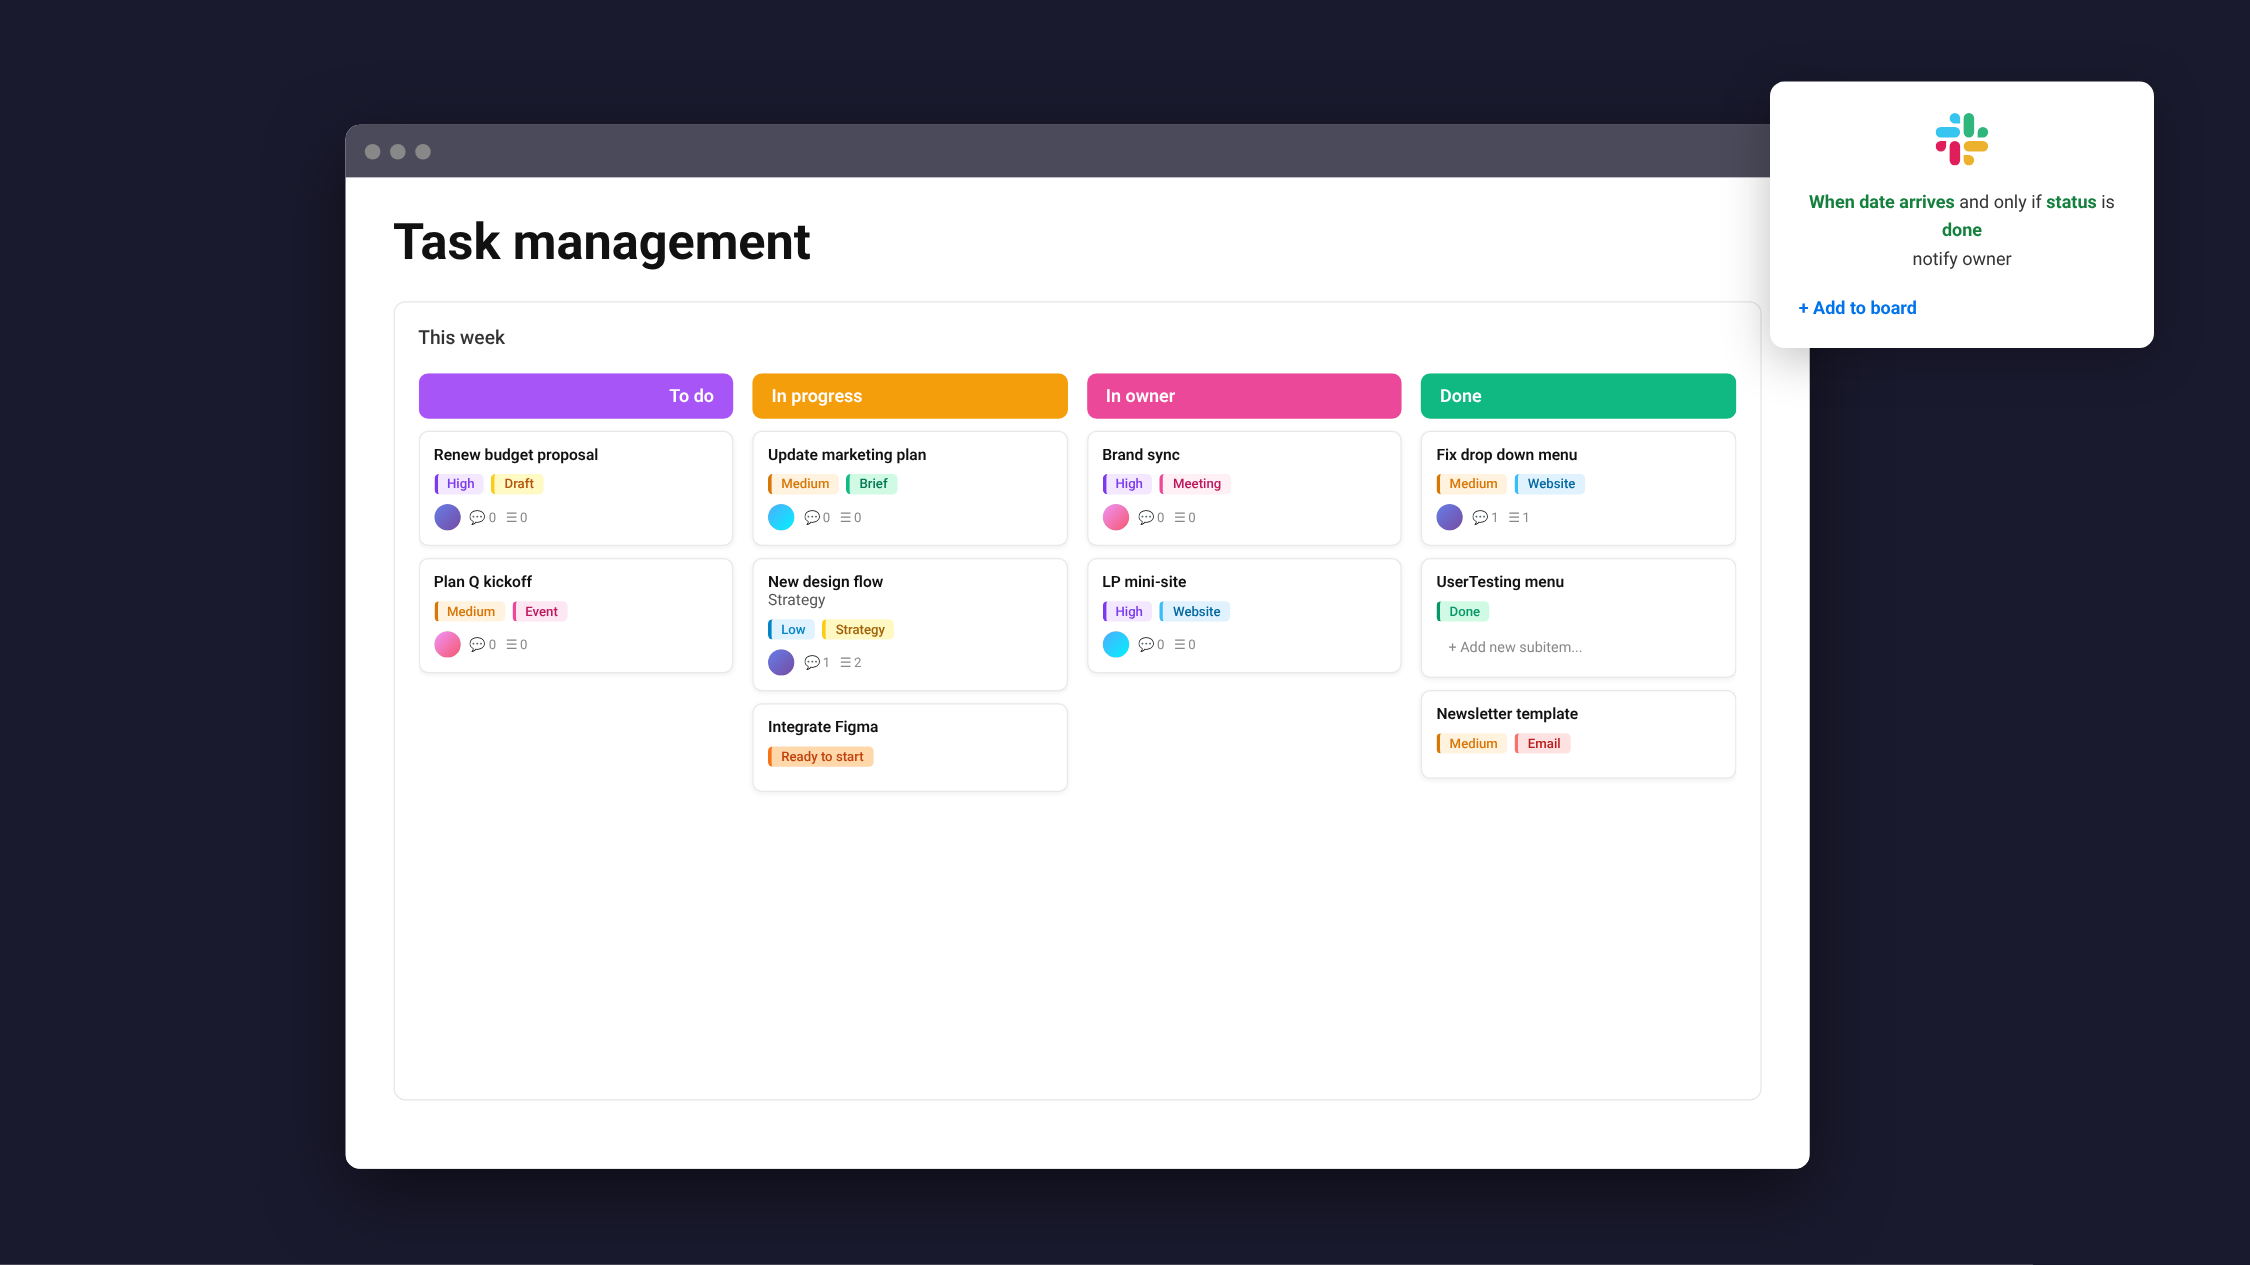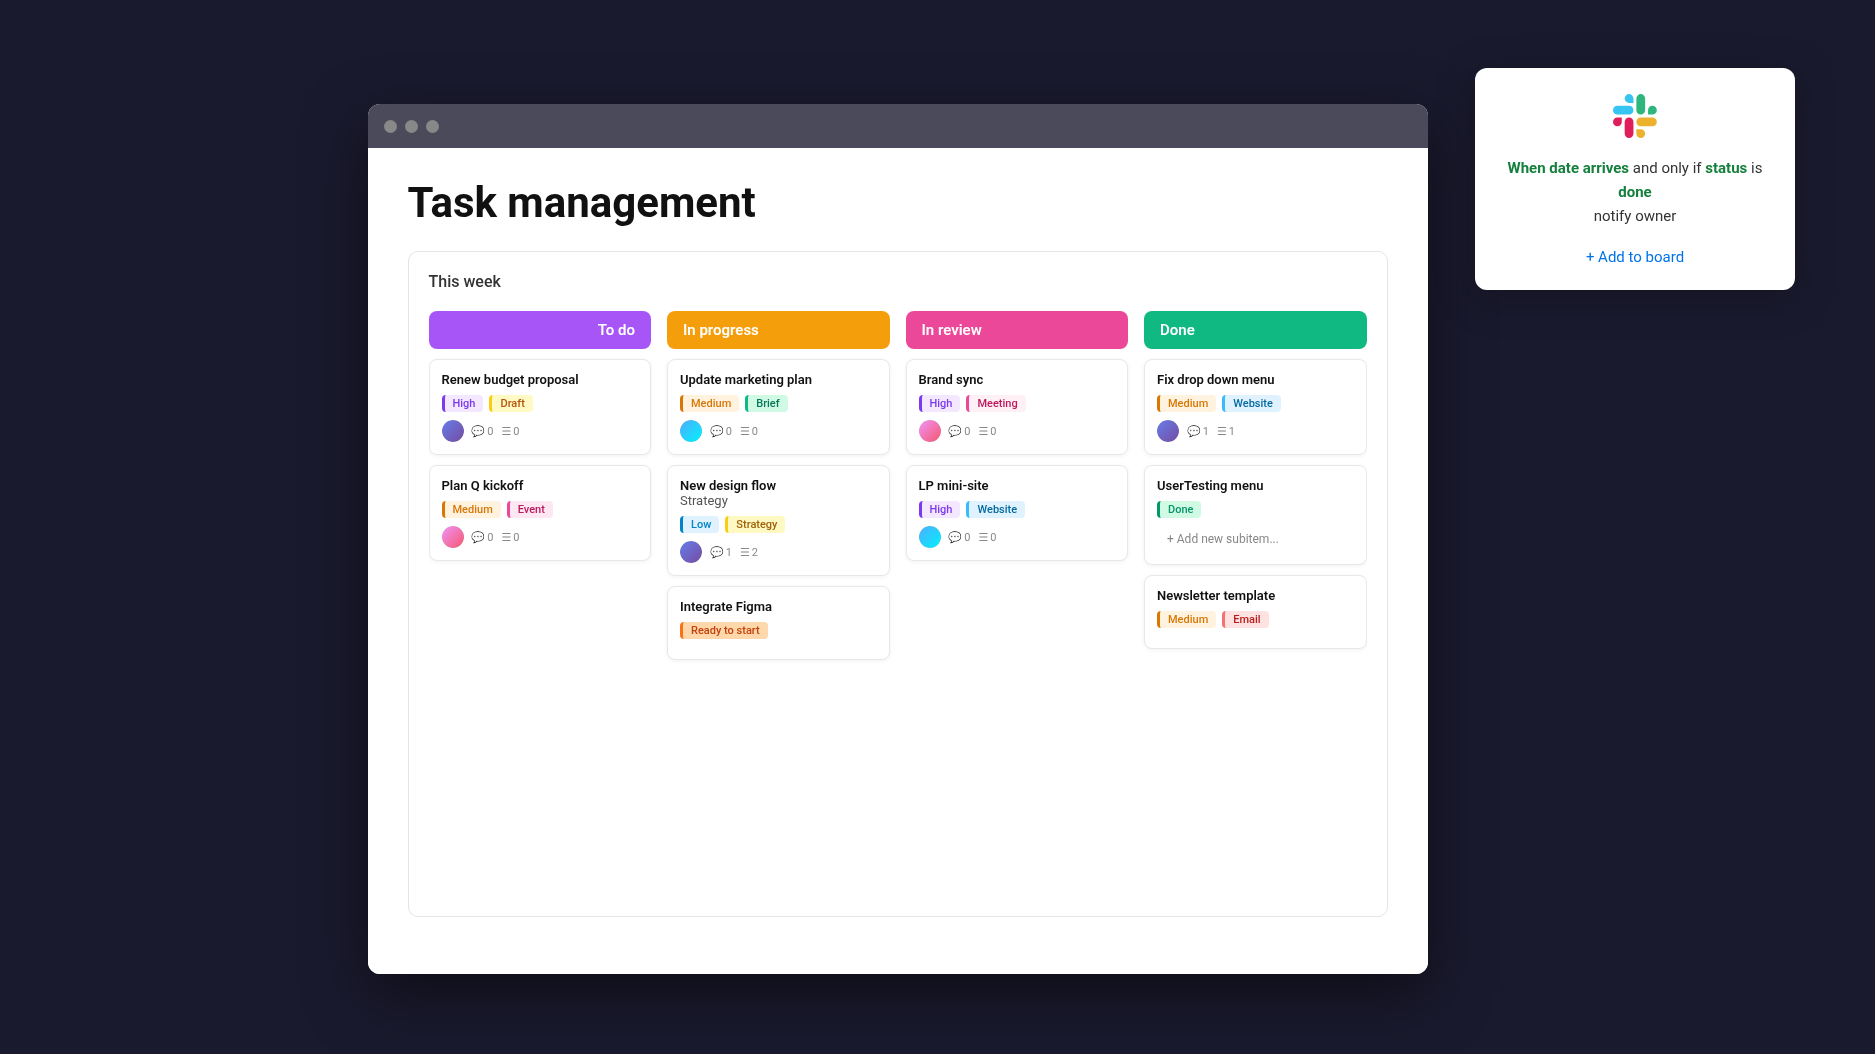--- a/index.html
+++ b/index.html
@@ -10,21 +10,21 @@
       height: 1054px;
       overflow: hidden;
       display: flex;
       align-items: center;
       justify-content: center;
       position: relative;
     }
 
     
     .browser-window {
-      width: 1060px;
+      width: 1220px;
       height: 870px;
       background: #fff;
       border-radius: 12px;
       overflow: hidden;
       box-shadow: 0 20px 60px rgba(0,0,0,0.5);
       position: relative;
       margin-top: 24px;
       margin-left: -80px;
     }
 
@@ -221,23 +221,22 @@
       font-size: 15px;
       line-height: 1.6;
       color: #333;
       text-align: center;
       margin-bottom: 20px;
     }
 
     .slack-text strong { font-weight: 700; color: #15803d; }
 
     .slack-cta {
-      text-align: center;
       font-size: 15px;
-      font-weight: 400;
+      font-weight: 700;
       color: #0073ea;
       cursor: pointer;
     }
 
     .icon-char {
       font-size: 11px;
     }
   </style>
 </head>
 <body>
@@ -347,21 +346,21 @@
 
           <div class="card">
             <div class="card-title">Integrate Figma</div>
             <div class="card-tags">
               <span class="tag tag-ready">Ready to start</span>
             </div>
           </div>
         </div>
 
         <div class="kanban-column">
-          <div class="column-header col-inreview">In review</div>
+          <div class="column-header col-inreview">In owner</div>
 
           <div class="card">
             <div class="card-title">Brand sync</div>
             <div class="card-tags">
               <span class="tag tag-high">High</span>
               <span class="tag tag-meeting">Meeting</span>
             </div>
             <div class="card-footer">
               <div class="avatar">
                   <div class="avatar-img avatar-img2"></div>

